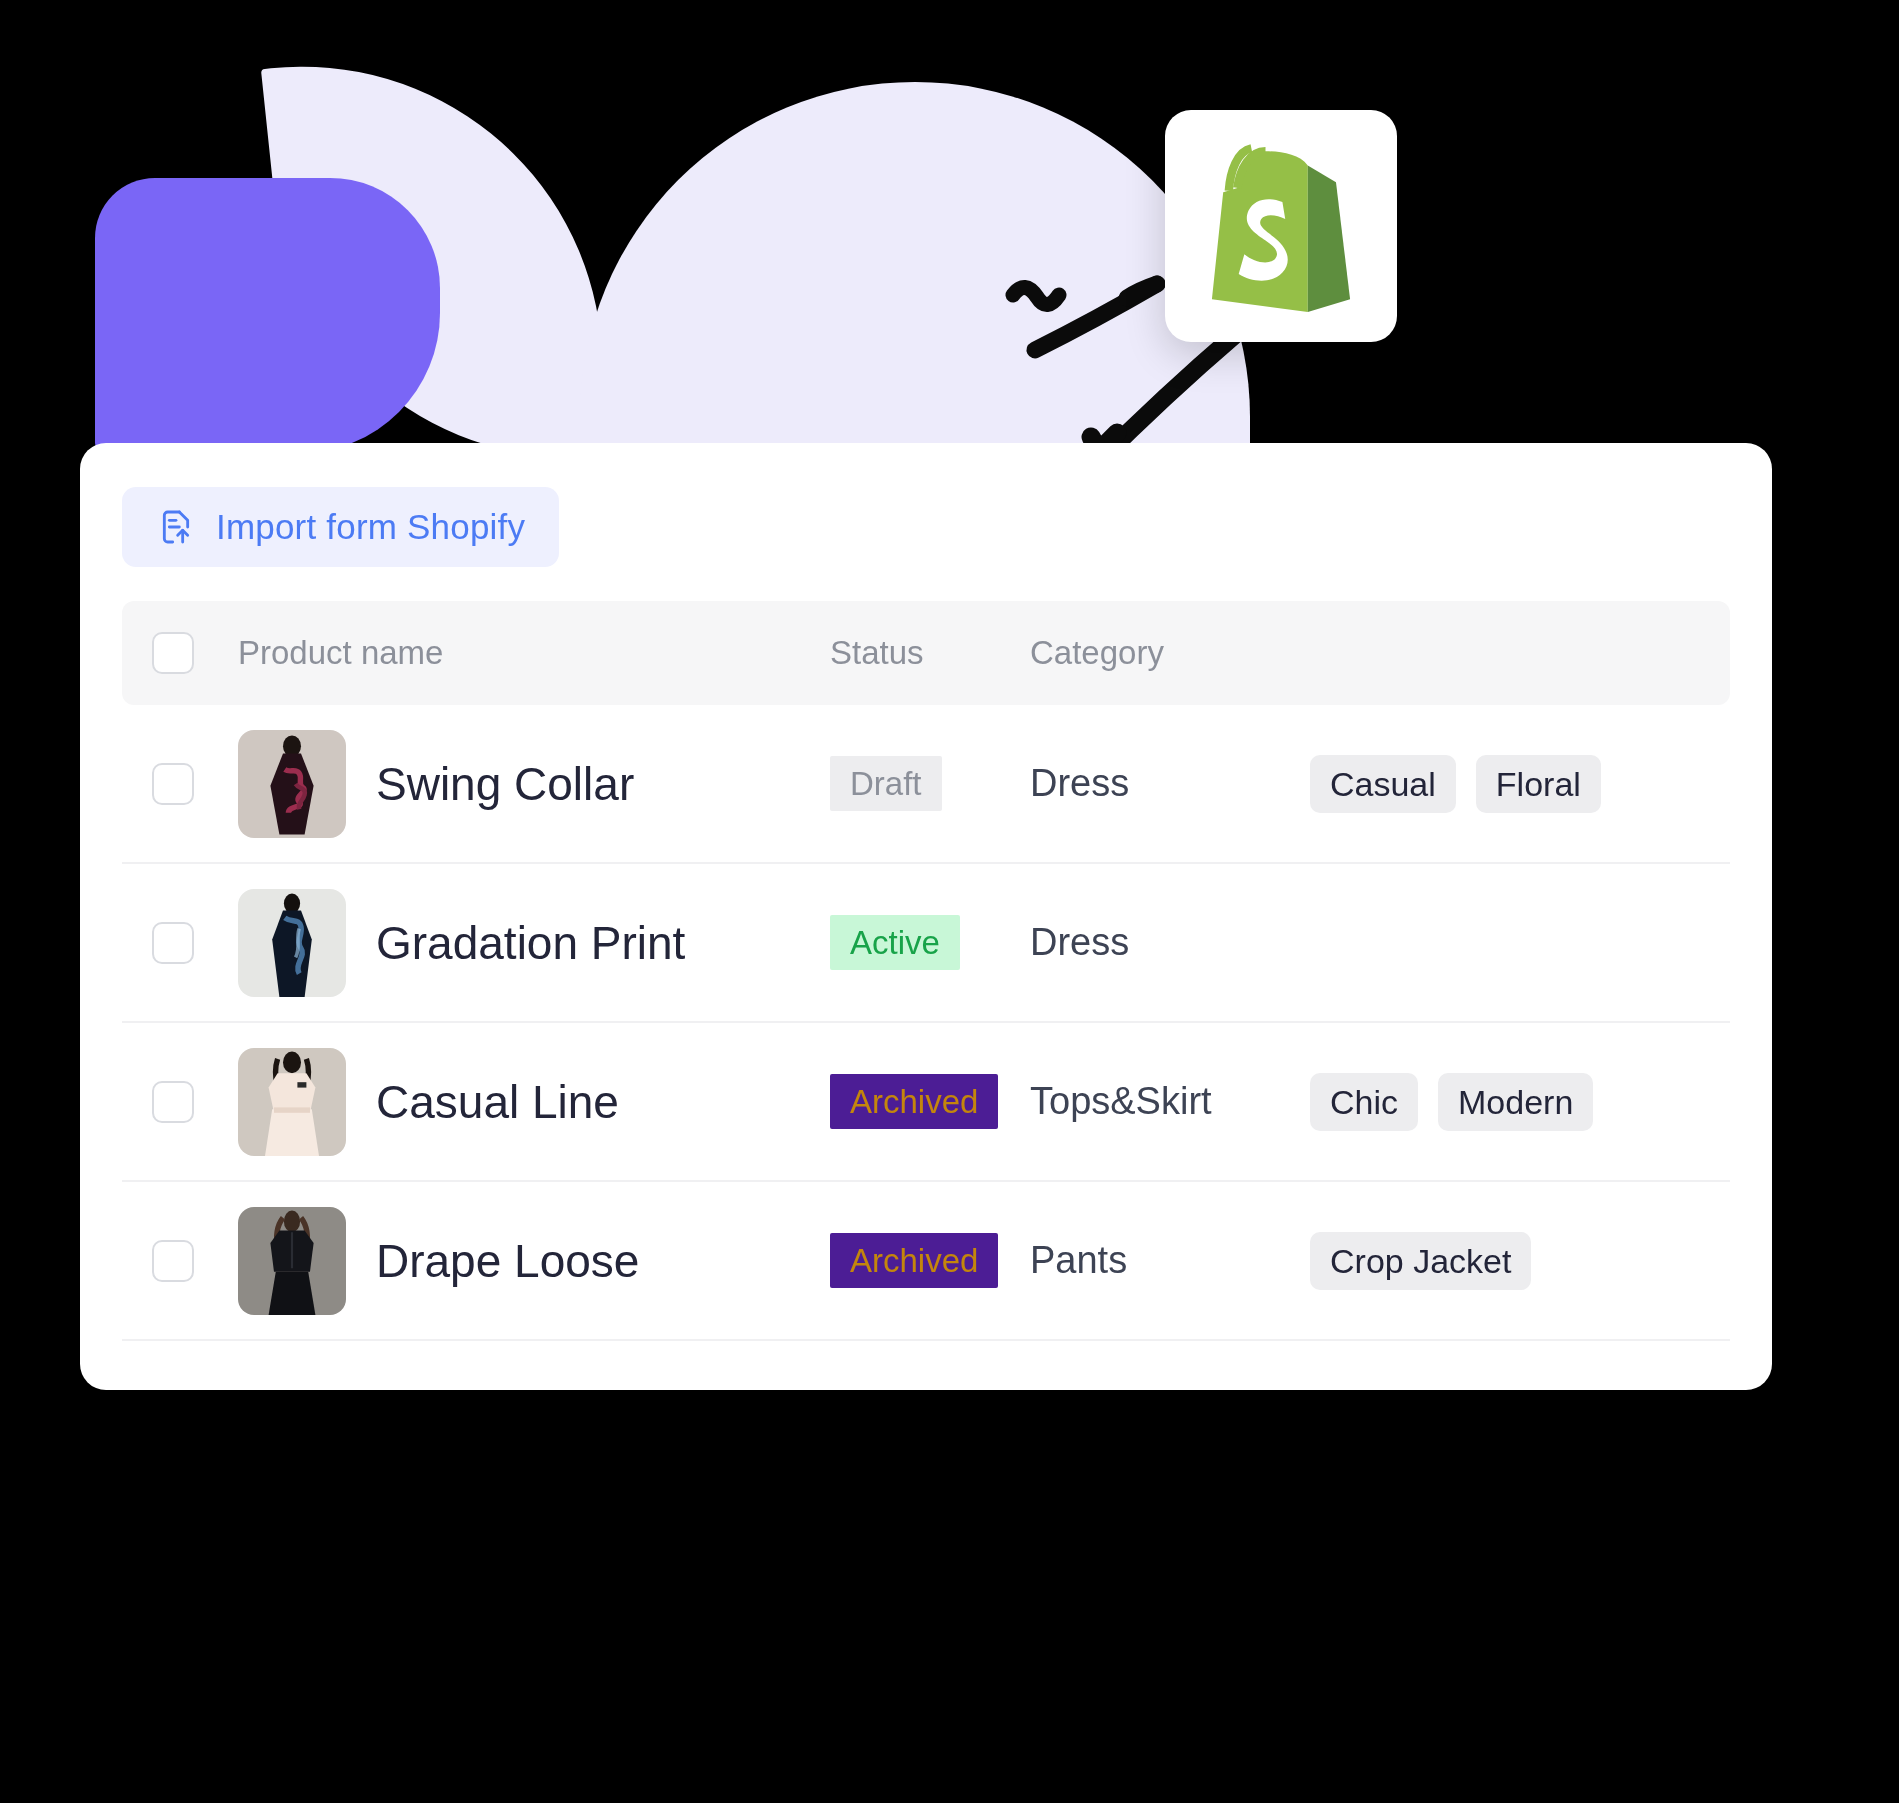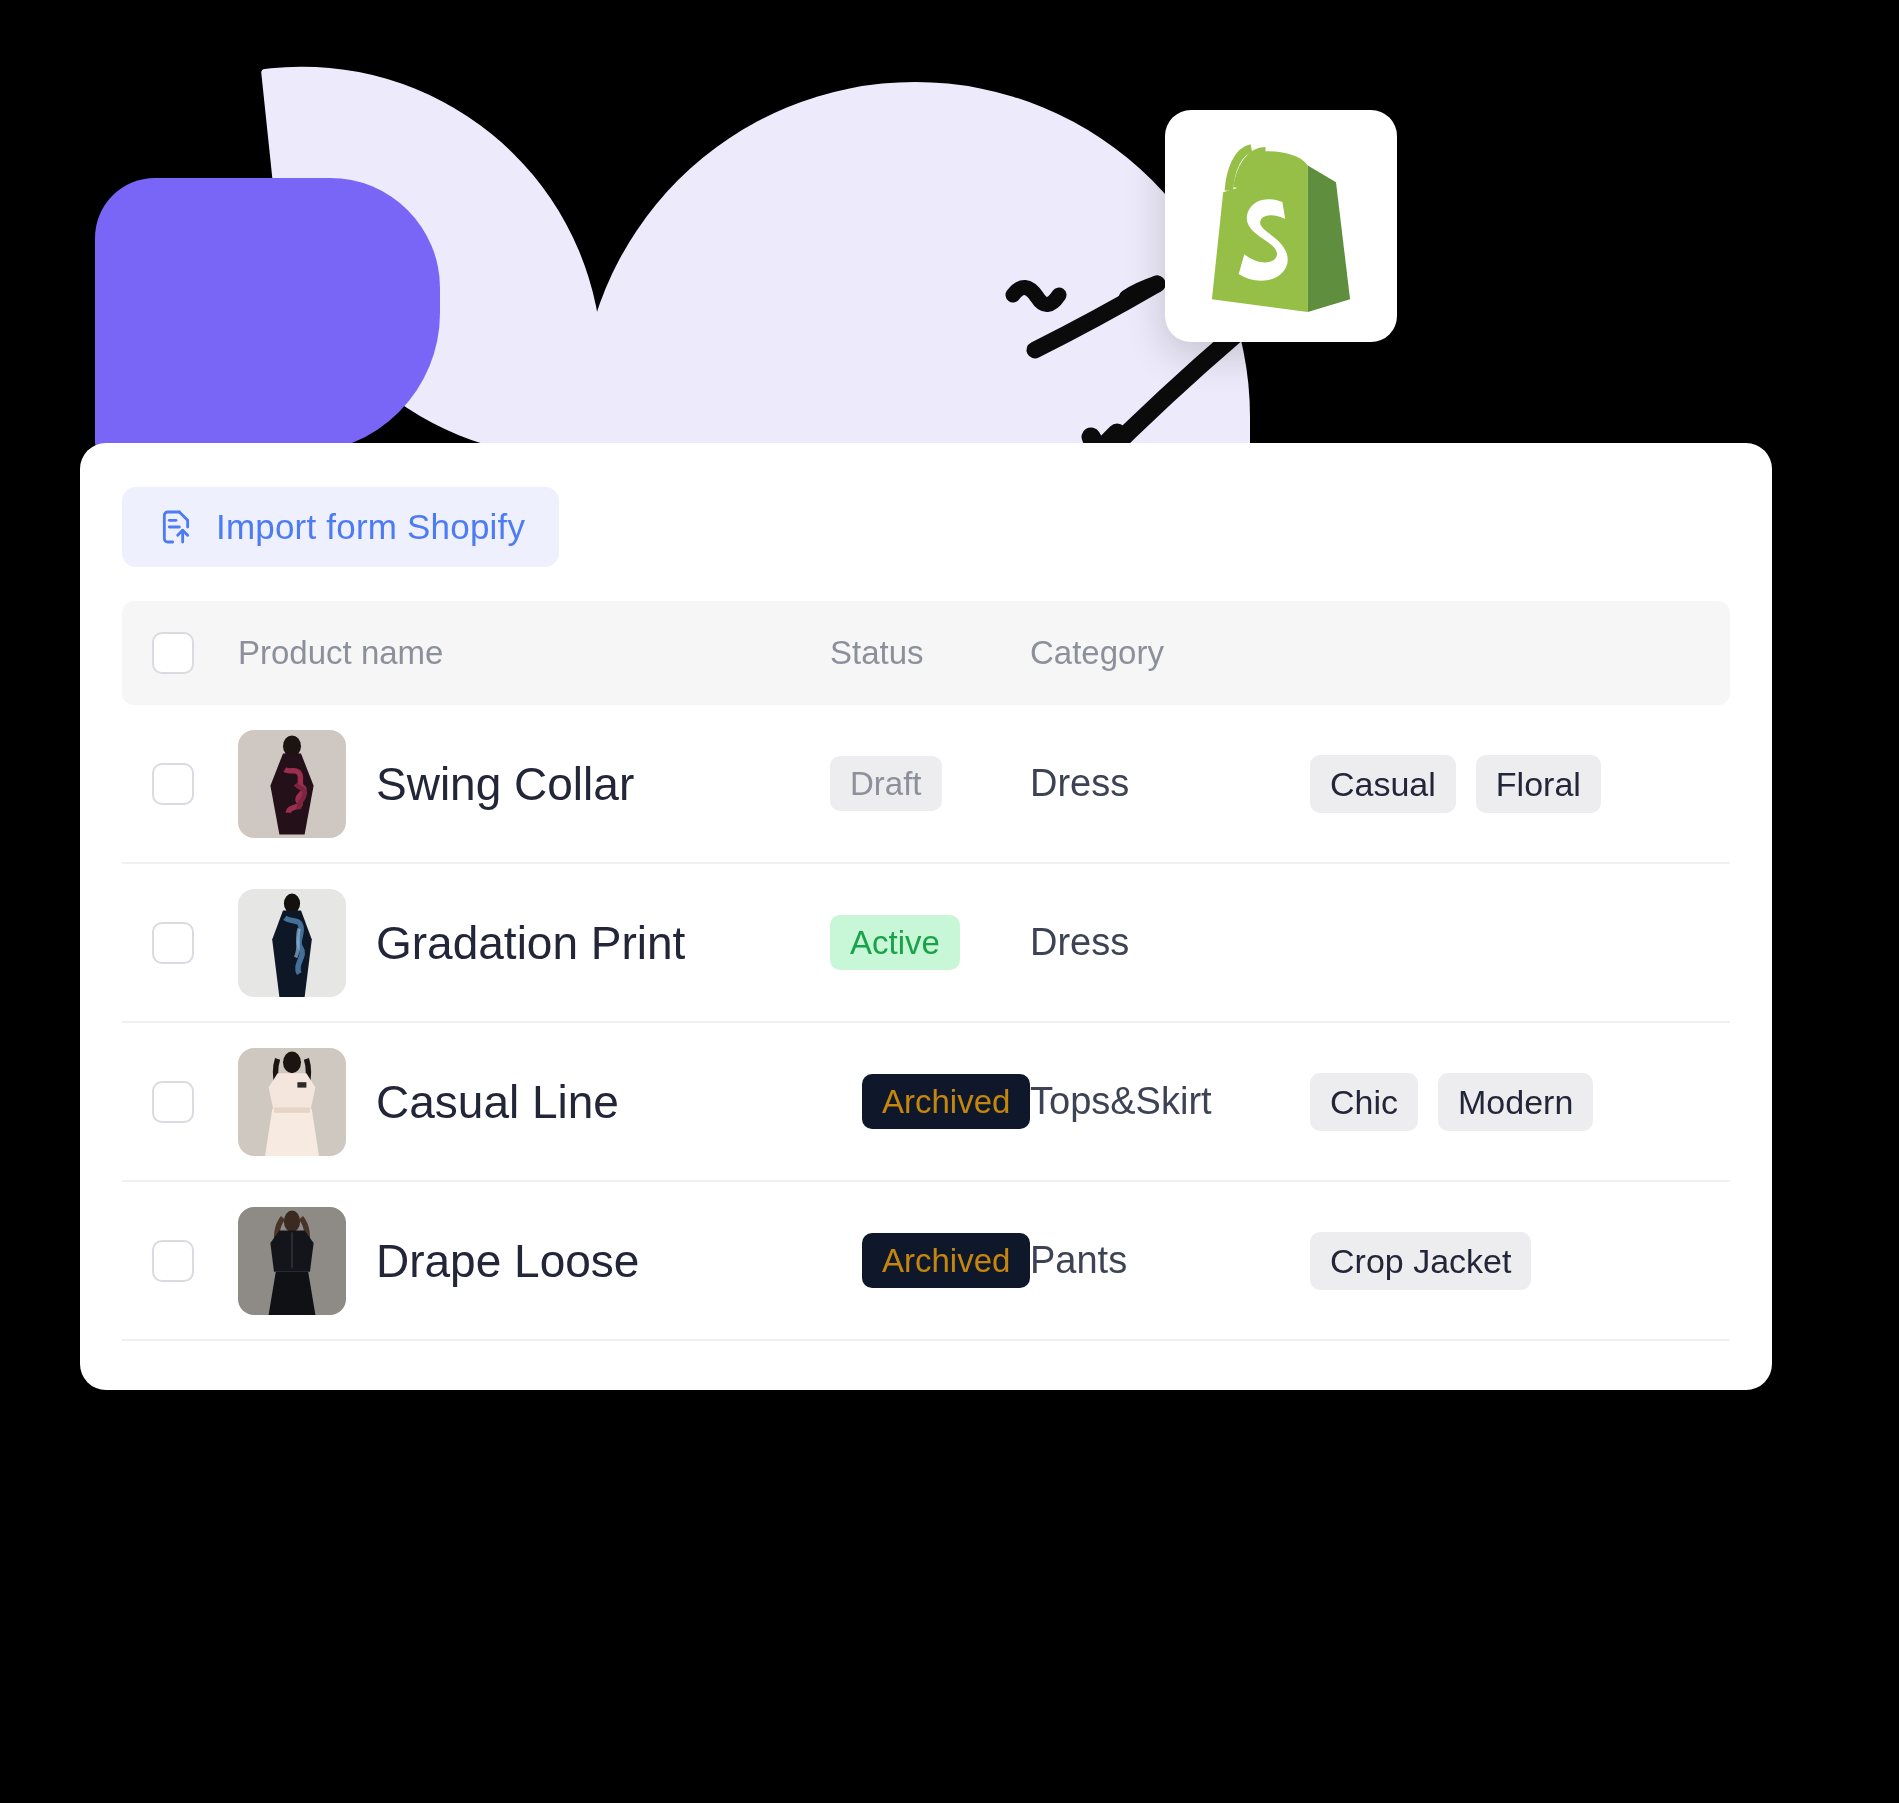--- a/index.html
+++ b/index.html
@@ -97,26 +97,26 @@
 
   .thumb{
     width:108px; height:108px; border-radius:16px; flex:none;
     overflow:hidden; position:relative;
   }
   .thumb svg{ width:100%; height:100%; display:block; }
   .pname{ font-size:46px; color:#232539; font-weight:400; white-space:nowrap; }
   .cat{ font-size:38px; color:#3D4354; white-space:nowrap; }
 
   .badge{
-    display:inline-block; border-radius:10px;
+    display:inline-block; border-radius:2px;
     padding:11px 20px; font-size:33px; white-space:nowrap; line-height:1;
   }
   .badge.draft{ background:#EDEDEF; color:#8C909A; }
   .badge.active{ background:#C8F7D7; color:#18A349; }
-  .badge.archived{ background:#0f172a; color:#C4860C;margin-left:32px; }
+  .badge.archived{ background:#4c1d95; color:#C4860C; }
 
   .tag{
     background:#EDEDEF; color:#232539; border-radius:10px;
     padding:12px 20px; font-size:34px; white-space:nowrap; line-height:1;
   }
 </style>
 </head>
 <body>
 
 <div id="stage">

